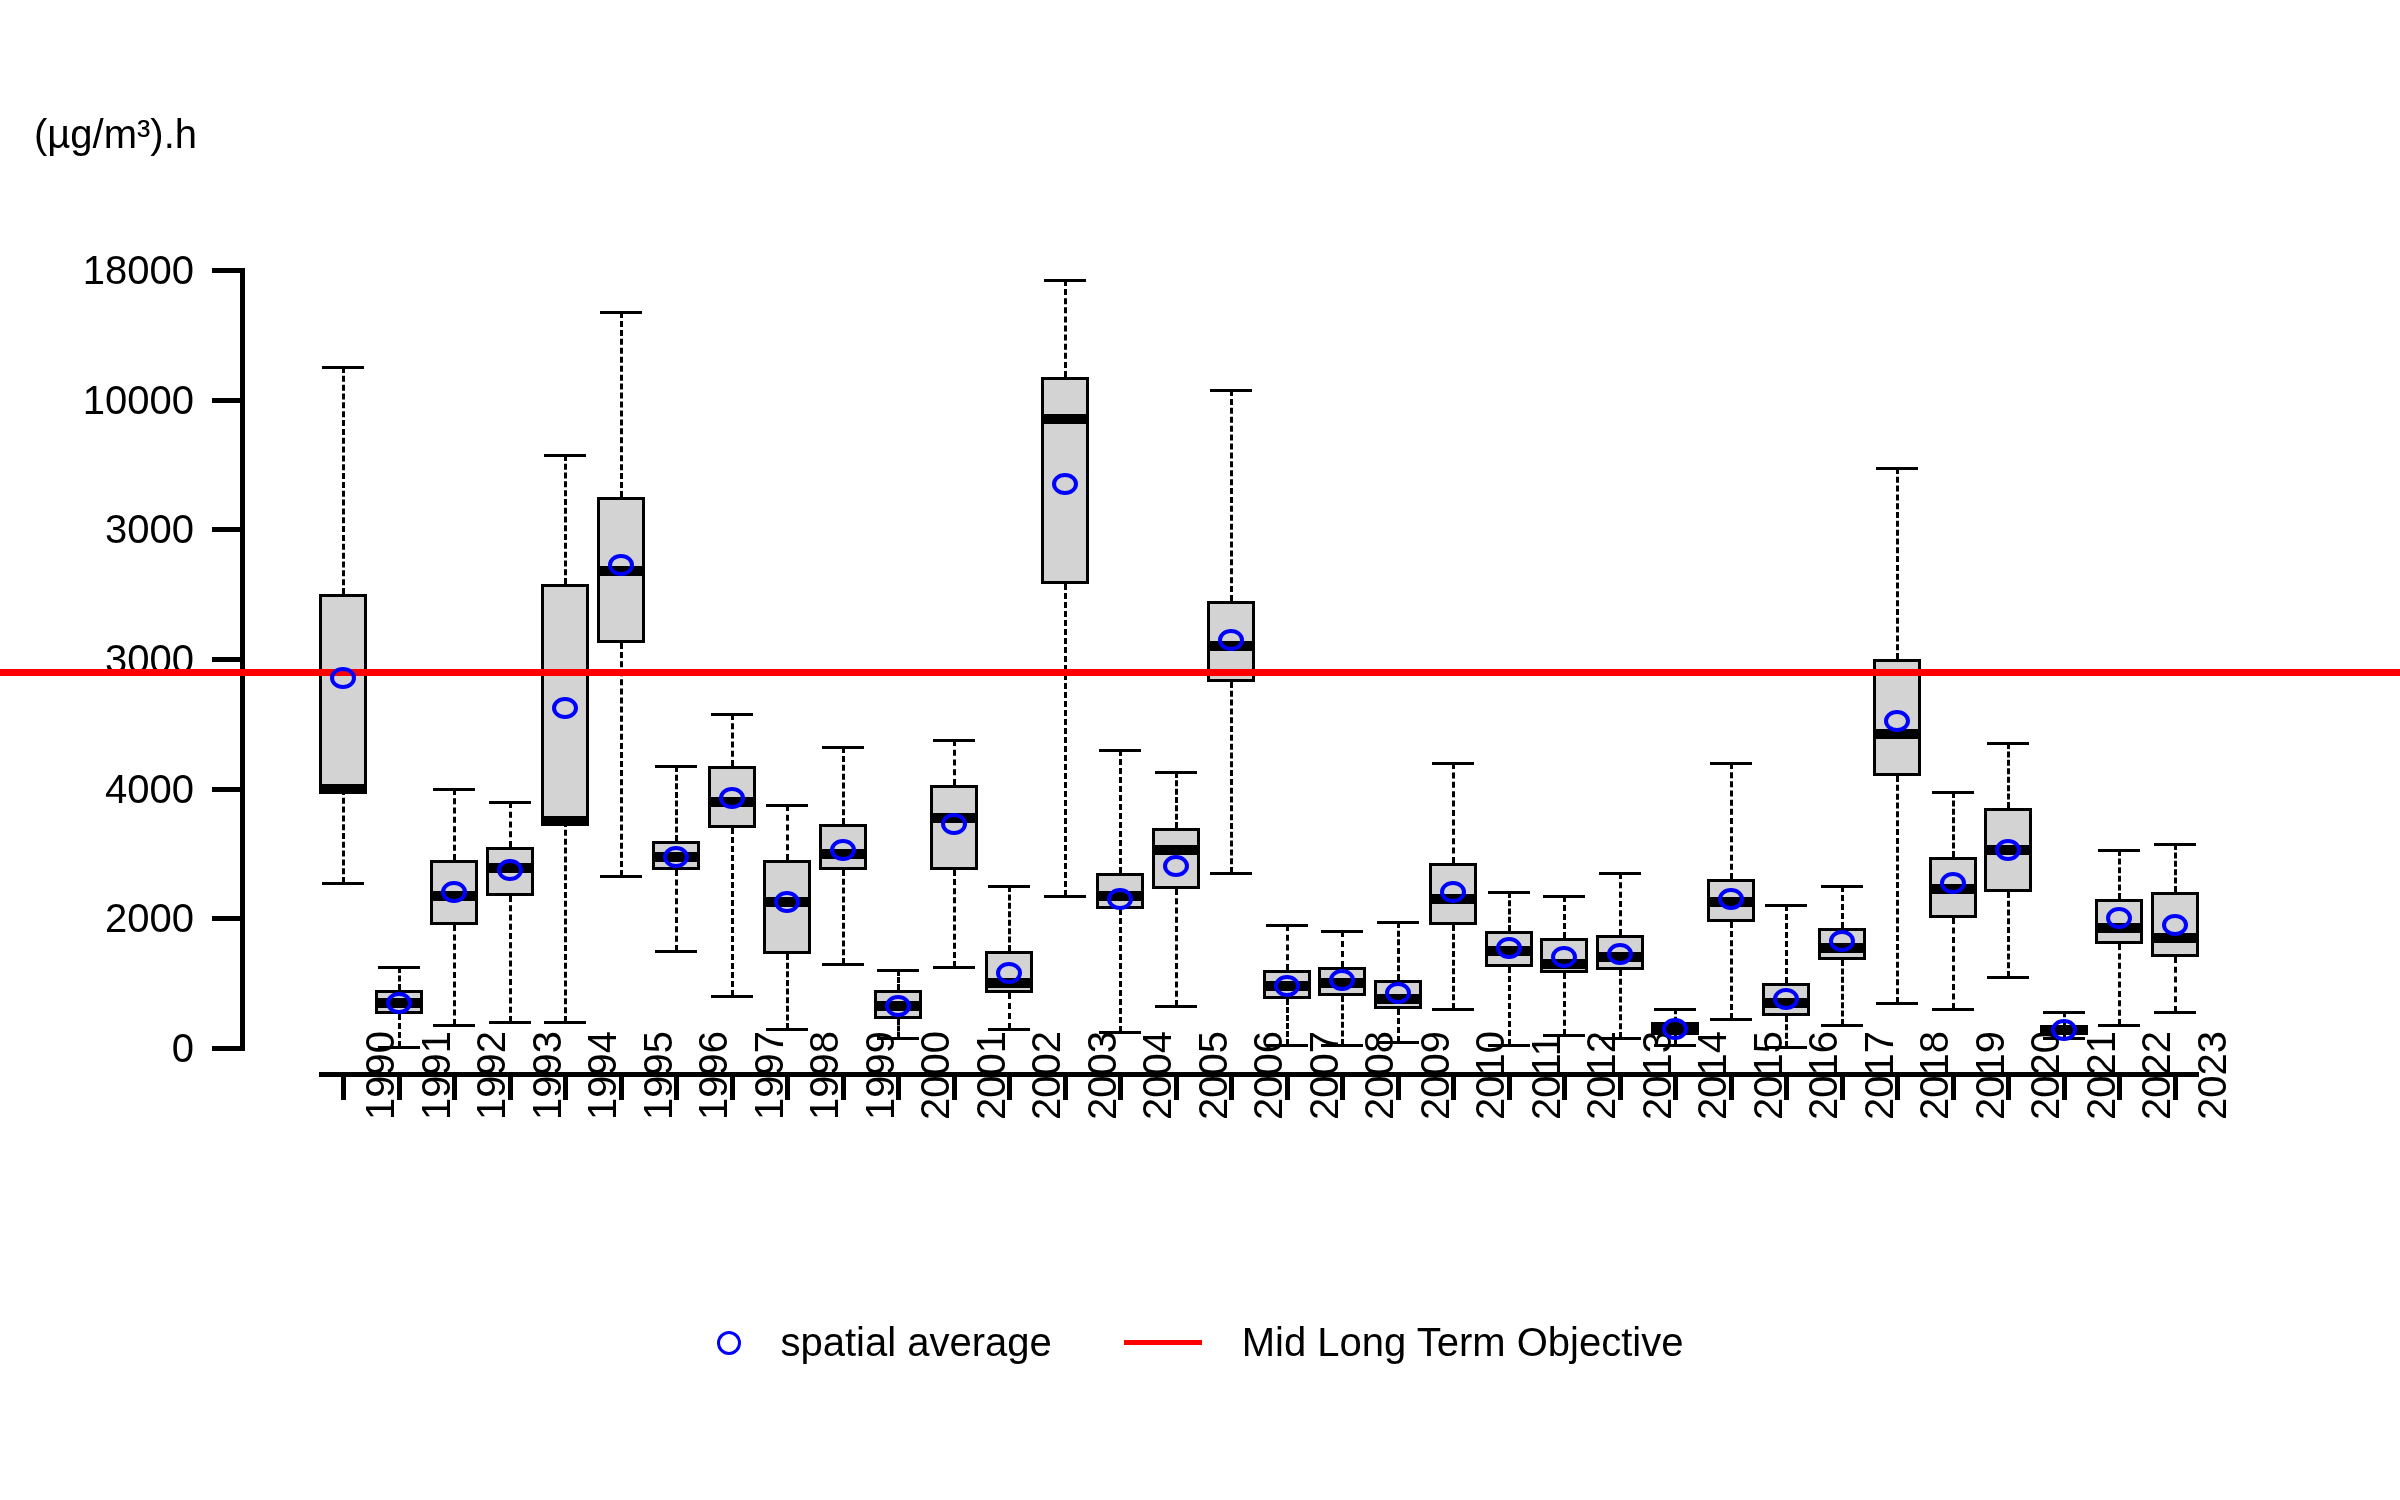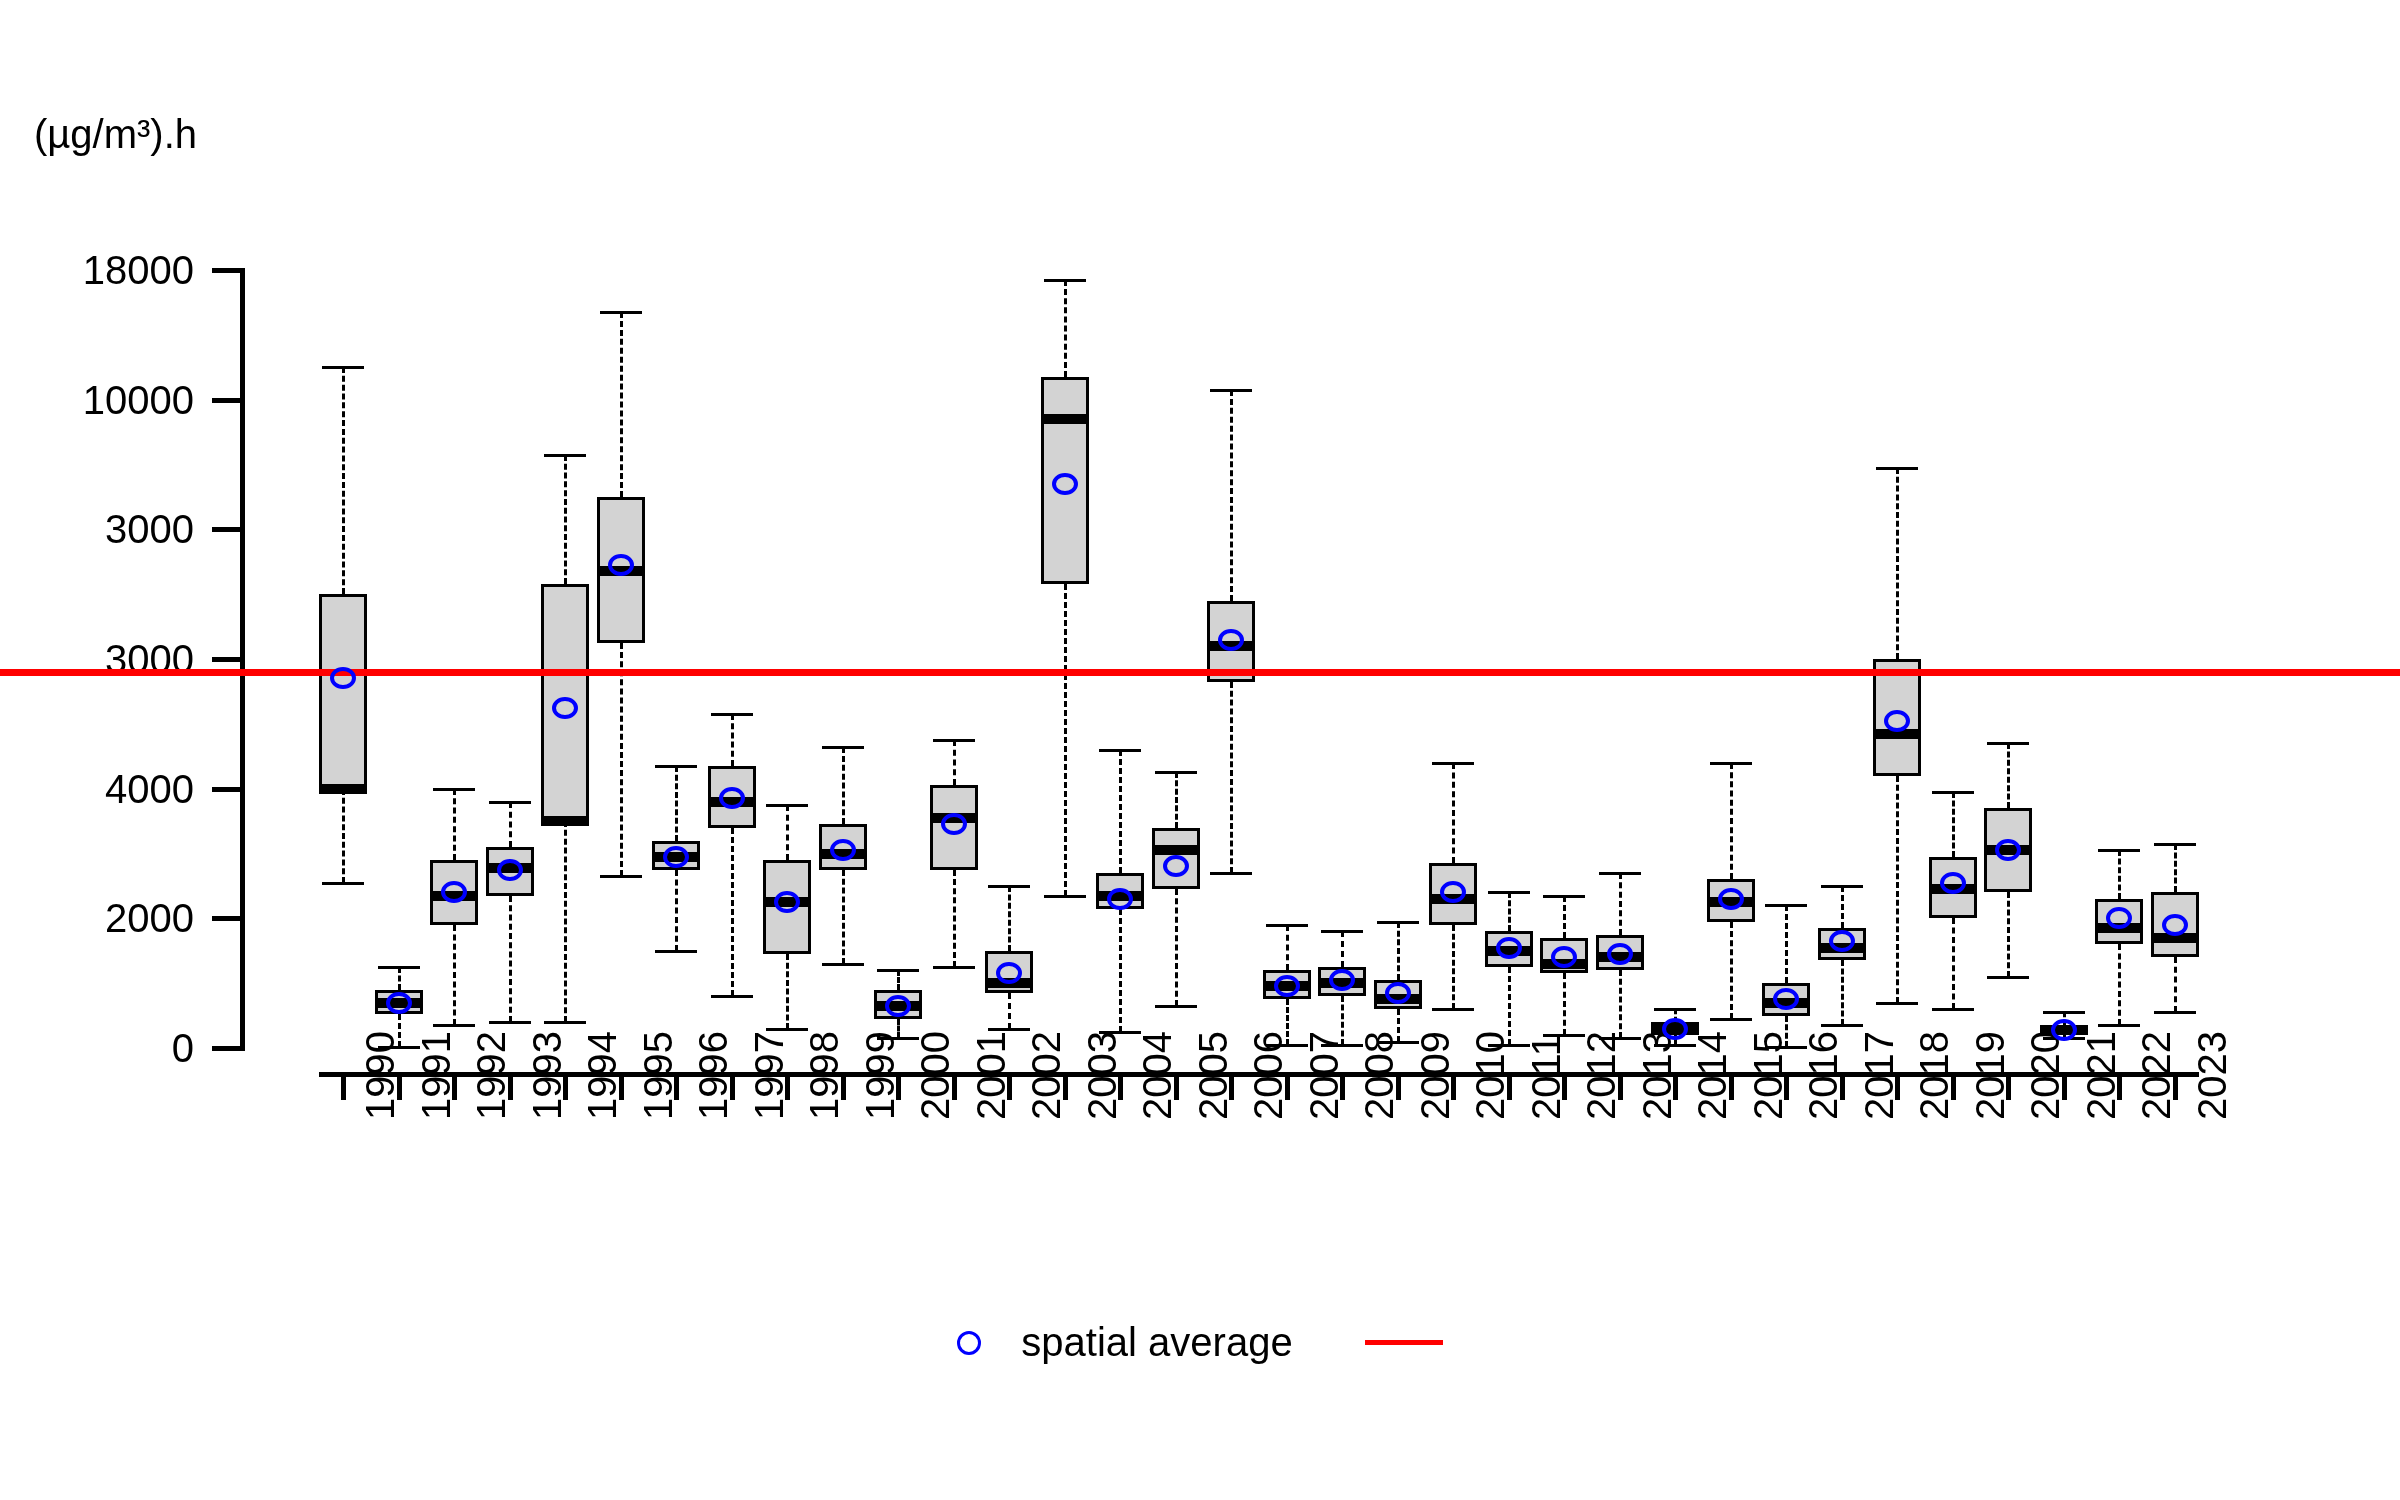--- a/index.html
+++ b/index.html
@@ -438,15 +438,16 @@
       <div class="mean" style="left: 2008px; top: 850.258px; width: 26px; height: 22px; border-color: rgb(0, 0, 255);"></div>
       <div class="mean" style="left: 2063.5px; top: 1029.85px; width: 26px; height: 22px; border-color: rgb(0, 0, 255);"></div>
       <div class="mean" style="left: 2119px; top: 918.333px; width: 26px; height: 22px; border-color: rgb(0, 0, 255);"></div>
       <div class="mean" style="left: 2174.5px; top: 924.817px; width: 26px; height: 22px; border-color: rgb(0, 0, 255);"></div>
     </div>
 
   <div class="legend">
     <span class="lg-marker"></span>
     <span class="lg-txt">spatial average</span>
     <span class="lg-line"></span>
+    <span class="lg-txt2">Mid Long Term Objective</span>
   </div>
 
 </div>
 
 </body></html>

